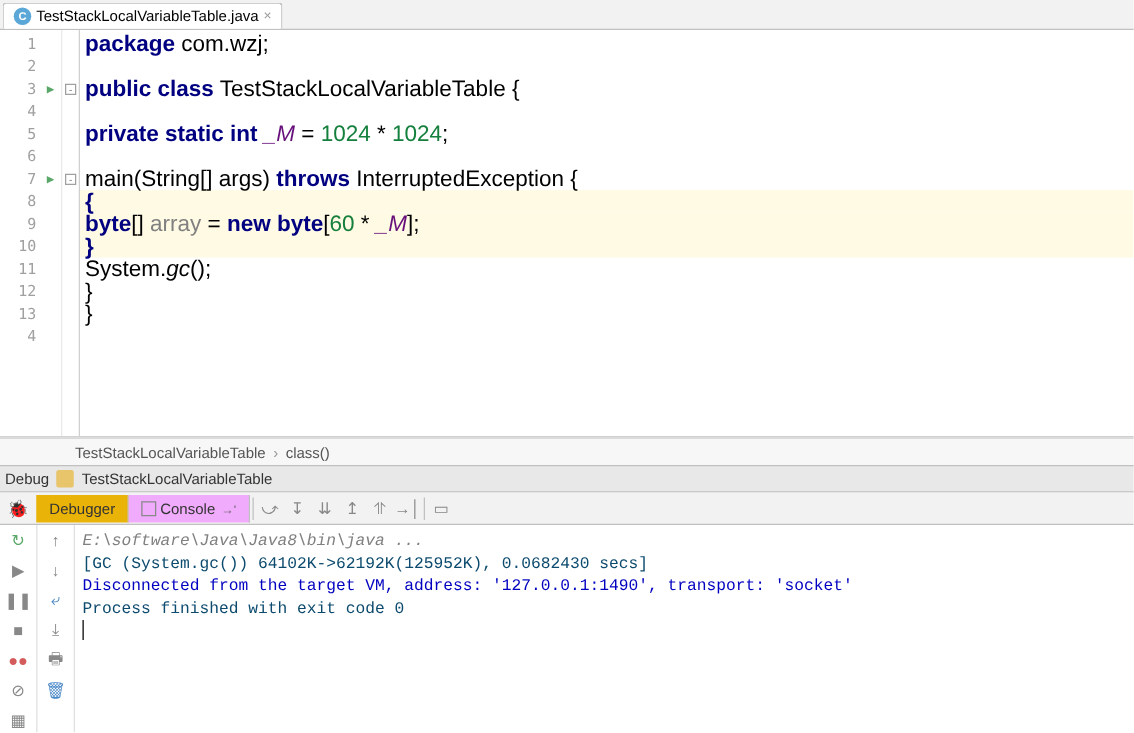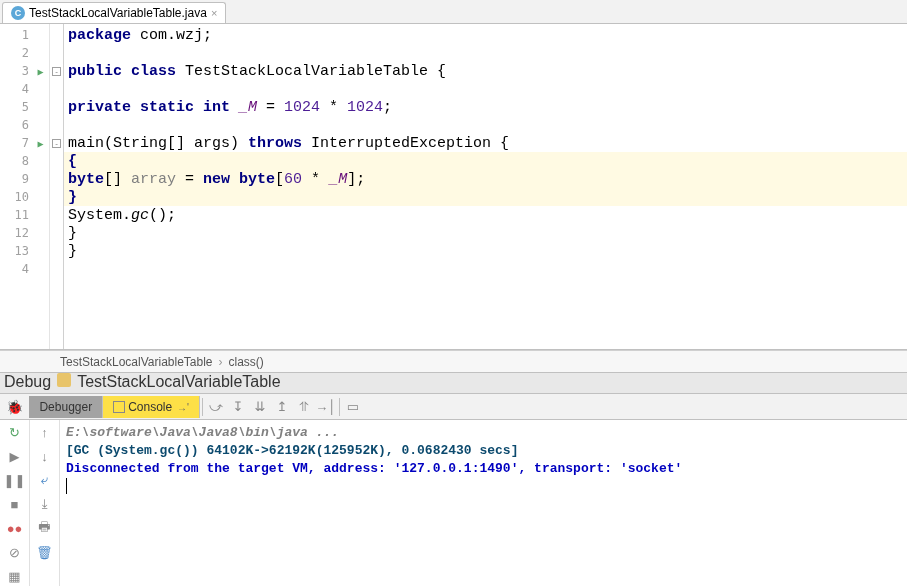--- a/index.html
+++ b/index.html
@@ -9,47 +9,47 @@
 .tab .ficon { width: 14px; height: 14px; border-radius: 50%; background: #5ba7d8; color: #fff; font-size: 9px; display: flex; align-items: center; justify-content: center; font-weight: bold; }
 .tab .close { color: #999; font-size: 11px; cursor: pointer; }
 .editor-wrap { flex: 1; display: flex; overflow: hidden; border-bottom: 1px solid #c0c0c0; }
 .gutter { width: 50px; background: #fff; border-right: 1px solid #e4e4e4; padding-top: 2px; }
 .gline { height: 18px; display: flex; align-items: center; color: #a0a0a0; font-family: Consolas, monospace; font-size: 12px; }
 .gline .num { flex: 1; text-align: right; padding-right: 6px; }
 .gline .run { color: #59a869; font-size: 10px; padding-right: 3px; width: 14px; text-align: center; }
 .fold-col { width: 14px; border-right: 1px solid #d0d0d0; padding-top: 2px; background: #fff; }
 .fline { height: 18px; display: flex; align-items: center; justify-content: center; color: #a0a0a0; font-size: 10px; }
 .fline .box { width: 9px; height: 9px; border: 1px solid #a0a0a0; font-size: 8px; line-height: 7px; text-align: center; color: #777; }
-.code { flex: 1; font-family: Liberation Mono, monospace; font-size: 15px; padding-top: 2px; overflow: hidden; }
+.code { flex: 1; font-family: Liberation Sans, sans-serif; font-size: 18px; padding-top: 2px; overflow: hidden; }
 .cline { height: 18px; white-space: pre; padding-left: 4px; display: flex; align-items: center; }
 .cline.hl { background: #fffae3; }
 .kw { color: #000080; font-weight: bold; }
 .ident { color: #000; }
 .field { color: #660e7a; font-style: italic; }
-.num-lit { color: #4c1d95; }
+.num-lit { color: #15803d; }
 .gray { color: #808080; }
 .breadcrumb { height: 22px; border-top: 1px solid #d0d0d0; display: flex; align-items: center; padding-left: 60px; color: #555; background: #f7f7f7; font-size: 12px; }
 .breadcrumb .sep { margin: 0 6px; color: #999; }
-.debug-hdr { height: 22px; background: #e8e8e8; border-top: 1px solid #c0c0c0; border-bottom: 1px solid #c0c0c0; display: flex; padding-left: 4px; font-size: 16px; color: #333; gap: 6px; }
+.debug-hdr { height: 22px; background: #e8e8e8; border-top: 1px solid #c0c0c0; border-bottom: 1px solid #c0c0c0; display: flex; align-items: center; padding-left: 4px; font-size: 12px; color: #333; gap: 6px; }
 .debug-hdr .dicon { width: 14px; height: 14px; background: #e8c46a; border-radius: 2px; }
 .tool-row { height: 26px; border-bottom: 1px solid #c0c0c0; display: flex; align-items: center; background: #f2f2f2; }
-.tool-row .tab2 { padding: 4px 10px; border-right: 1px solid #c0c0c0; background: #a3a3a3; color: #333; font-size: 12px; cursor: pointer; }
-.tool-row .tab2.active { background: #fde047; }
+.tool-row .tab2 { padding: 4px 10px; border-right: 1px solid #c0c0c0; background: #eab308; color: #333; font-size: 12px; cursor: pointer; }
+.tool-row .tab2.active { background: #f0abfc; }
 .tool-row .tab2 .cicon { display: inline-block; width: 12px; height: 12px; border: 1px solid #888; margin-right: 3px; vertical-align: middle; }
 .tool-row .arrow { color: #666; margin-left: 2px; font-size: 10px; }
 .tool-row .tbtn { width: 22px; height: 22px; display: flex; align-items: center; justify-content: center; color: #888; font-size: 13px; cursor: pointer; }
 .tool-row .divider { width: 1px; height: 18px; background: #c0c0c0; margin: 0 2px; }
 .console-wrap { flex: 0 0 140px; display: flex; background: #fff; }
 .side-tools { width: 30px; border-right: 1px solid #e0e0e0; display: flex; flex-direction: column; align-items: center; padding-top: 2px; gap: 4px; }
 .side-tools .sbtn { width: 20px; height: 20px; display: flex; align-items: center; justify-content: center; color: #777; font-size: 13px; cursor: pointer; }
 .side-tools .sbtn.green { color: #59a869; }
 .side-tools .sbtn.red { color: #d45b5b; }
 .side-tools .sbtn.blue { color: #4a88c7; }
 .side-tools .sbtn.gray { color: #888; }
-.console-text { flex: 1; font-family: Consolas, "Courier New", monospace; font-size: 13px; padding: 4px 6px; line-height: 18px; font-weight: bold; }
+.console-text { flex: 1; font-family: Consolas, "Courier New", monospace; font-size: 13px; padding: 4px 6px; line-height: 18px; }
 .console-text .c-gray { color: #808080; font-style: italic; }
 .console-text .c-blue { color: #0000c0; }
 .console-text .c-black { color: #0c4a6e; }
 .cursor-line { border-left: 1px solid #000; height: 16px; display: inline-block; }
 .bug-icon { color: #59a869; font-size: 14px; margin: 0 6px; }
 </style>
 </head>
 <body>
 
 <div class="tabbar">
@@ -200,15 +200,16 @@
     <div class="sbtn blue">⤶</div>
     <div class="sbtn gray">⤓</div>
     <div class="sbtn gray">🖶</div>
     <div class="sbtn blue">🗑</div>
   </div>
   <div class="console-text">
     <div class="c-gray">E:\software\Java\Java8\bin\java ...</div>
     <div class="c-black">[GC (System.gc())  64102K-&gt;62192K(125952K), 0.0682430 secs]</div>
     <div class="c-blue">Disconnected from the target VM, address: '127.0.0.1:1490', transport: 'socket'</div>
     <div class="c-black"></div>
+    <div class="c-black">Process finished with exit code 0</div>
     <div><span class="cursor-line"></span></div>
   </div>
 </div>
 
 </body></html>

